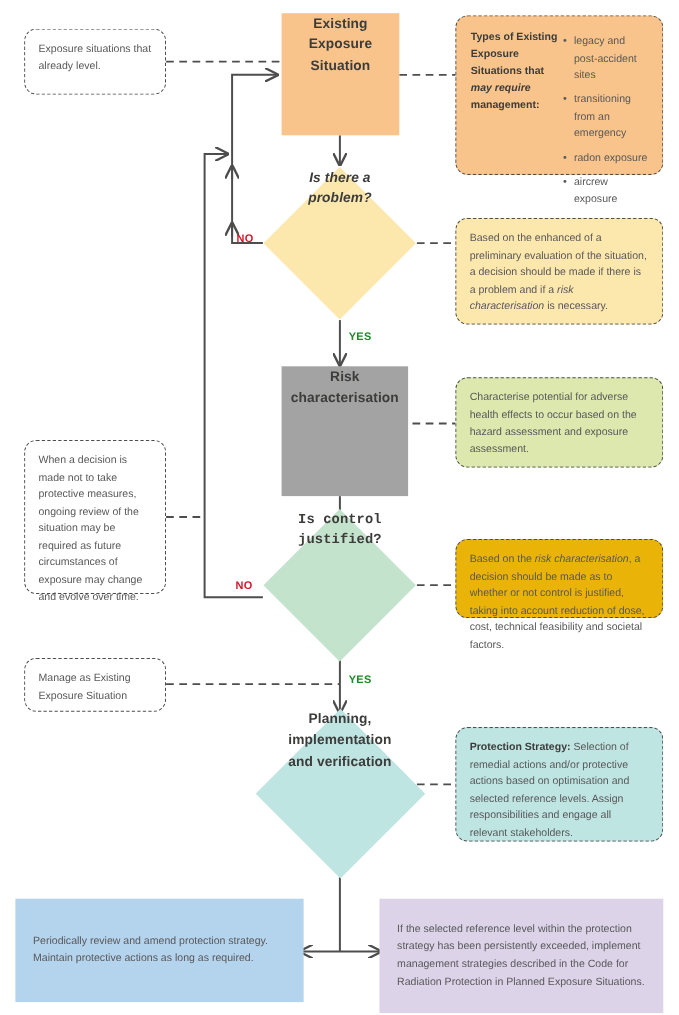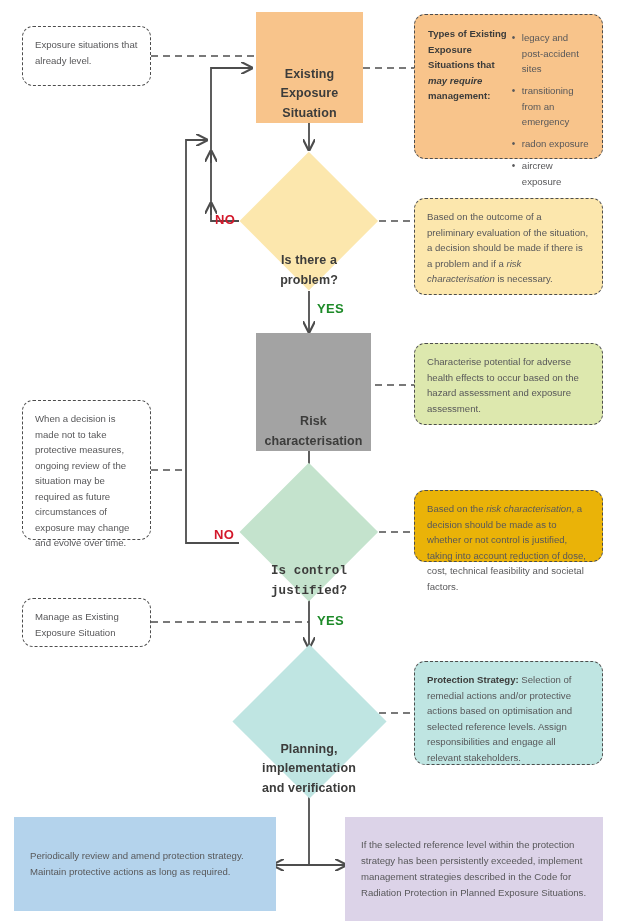--- a/index.html
+++ b/index.html
@@ -23,21 +23,21 @@
     left: 0; top: 0;
     width: 617px; height: 923px;
     pointer-events: none;
   }
 
   
   .node {
     position: absolute;
     box-sizing: border-box;
     display: flex;
-    align-items: flex-end;
+    align-items: flex-start;
     justify-content: center;
   }
   .node-label {
     position: relative;
     z-index: 2;
     text-align: center;
     font-weight: bold;
     color: #3c3c3b;
     font-size: 12.5px;
     line-height: 1.55;
@@ -105,21 +105,21 @@
     align-items: center;
     padding: 0 16px;
     font-size: 9.6px;
     line-height: 1.65;
     color: #58585a;
   }
 
   
   .edge-label {
     position: absolute;
-    font-size: 13px;
+    font-size: 10px;
     font-weight: bold;
     letter-spacing: .3px;
   }
   .edge-label.no  { color: #d3182b; }
   .edge-label.yes { color: #1d8a28; }
 </style>
 </head>
 <body>
 
 <div id="canvas">
@@ -173,21 +173,21 @@
   </svg>
 
   <div class="node process" style="left:256px; top:12px; width:107px; height:111px; background:#f8c48b;">
     <div class="node-label" style="white-space:pre-line;">Existing
 Exposure
 Situation</div>
   </div>
 
   <div class="node diamond" style="left:240px; top:152px; width:138px; height:138px;">
     <div class="dia-shape" style="background:#fce7ad;"></div>
-    <div class="node-label" style="white-space:pre-line;">Is there a
+    <div class="node-label" style="white-space:pre-line;font-style:italic;">Is there a
 problem?</div>
   </div>
 
   <div class="node process" style="left:256px; top:333px; width:115px; height:118px; background:#a3a3a3;">
     <div class="node-label" style="white-space:pre-line; width:104px;">Risk
 characterisation</div>
   </div>
 
   <div class="node diamond" style="left:240px; top:463px; width:138px; height:138px;font-family:Liberation Mono, monospace;">
     <div class="dia-shape" style="background:#c4e3cd;"></div>
@@ -214,21 +214,21 @@
       <li>legacy and post-accident sites</li>
       <li>transitioning from an emergency</li>
       <li>radon exposure</li>
       <li>aircrew exposure</li>
       <li>environmentally enhanced exposure.</li>
     </ul>
   </div>
 
   <div class="callout" style="left:414px; top:198px; width:189px; height:97px; background:#fce7ad;">
     <p>
-      <span>Based on the outcome of a preliminary evaluation of the situation, a decision should be made if there is a problem and if a </span><em>risk characterisation</em><span> is necessary.</span>
+      <span>Based on the enhanced of a preliminary evaluation of the situation, a decision should be made if there is a problem and if a </span><em>risk characterisation</em><span> is necessary.</span>
     </p>
   </div>
 
   <div class="callout" style="left:414px; top:343px; width:189px; height:82px; background:#dde8ae;">
     <p>Characterise potential for adverse health effects to occur based on the hazard assessment and exposure assessment.</p>
   </div>
 
   <div class="callout plain" style="left:22px; top:400px; width:129px; height:140px;">
     <p>When a decision is made not to take protective measures, ongoing review of the situation may be required as future circumstances of exposure may change and evolve over time.</p>
   </div>

